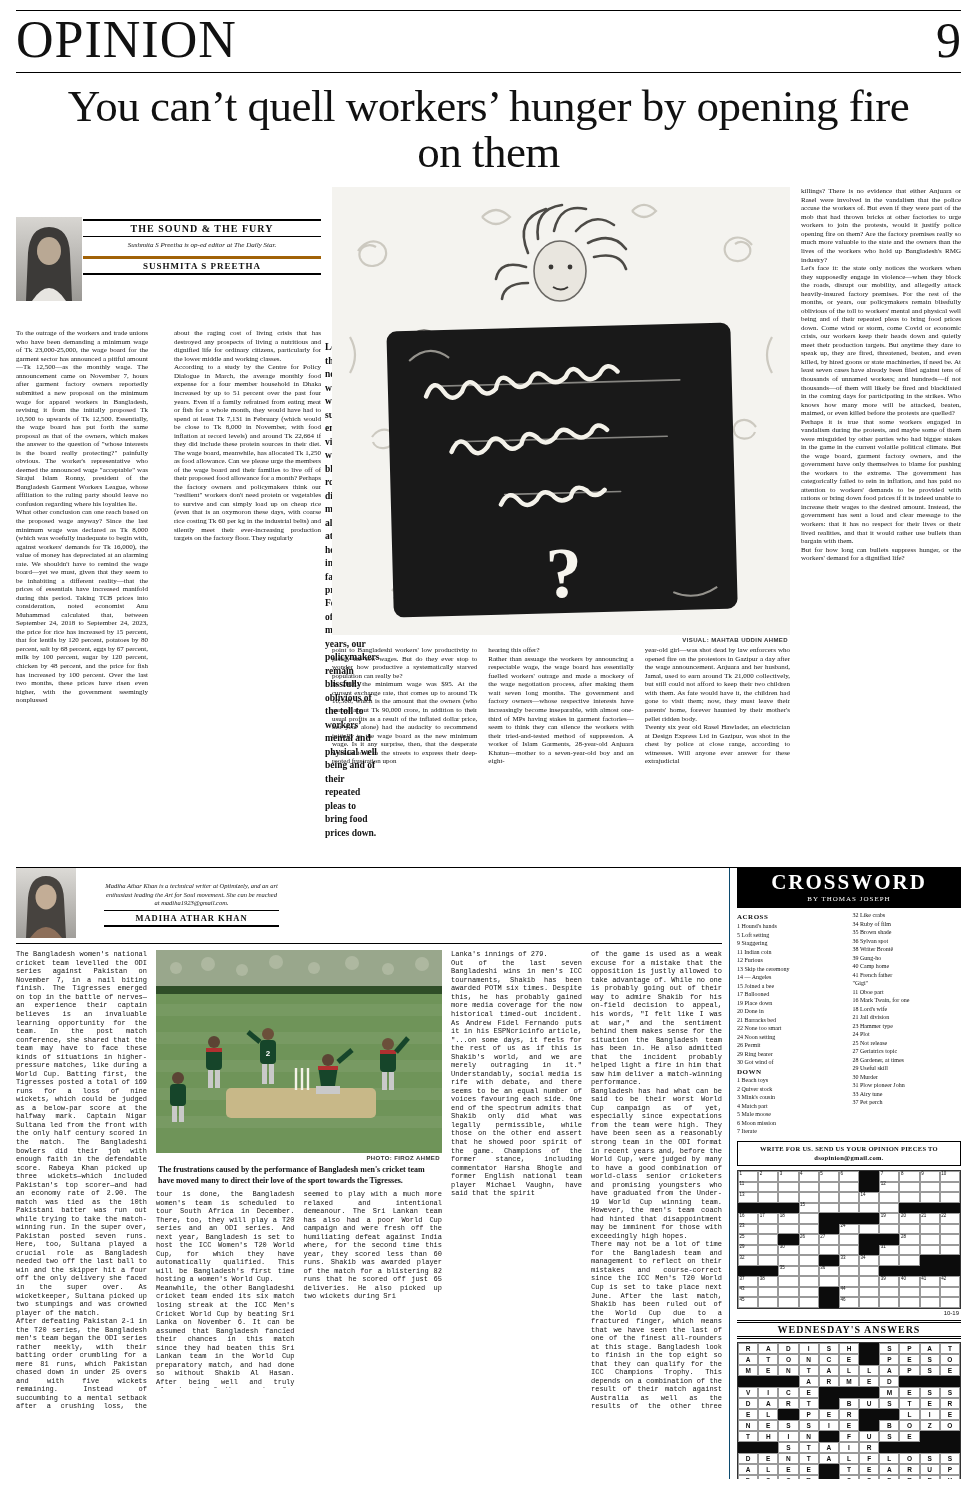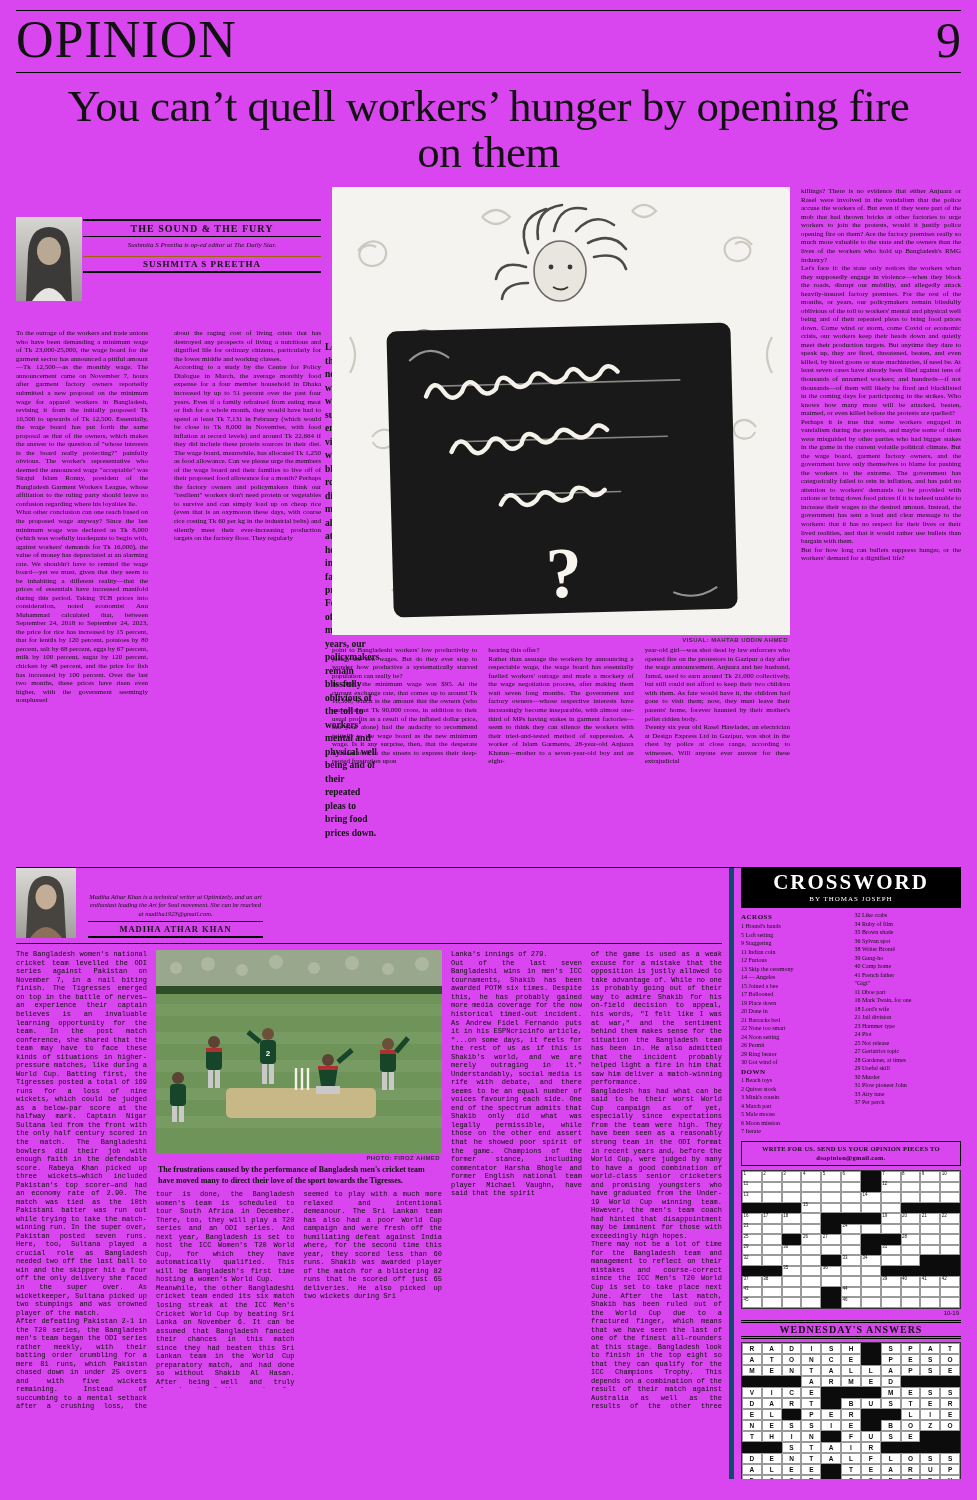--- a/index.html
+++ b/index.html
@@ -1,71 +1,71 @@
 <!DOCTYPE html>
 <html><head>
 <meta charset="utf-8">
 <style>
   * { margin:0; padding:0; box-sizing:border-box; }
   html,body { background:#e8e8e8; }
   body { width:977px; height:1500px; overflow:hidden; font-family:"Liberation Serif", serif; color:#111; }
-  .page { width:977px; height:1500px; background:#d946ef; padding:10px 16px 8px; position:relative; }
+  .page { width:977px; height:1500px; background:#ffffff; padding:10px 16px 8px; position:relative; }
 
   
   .topline { border-top:1.5px solid #000; }
   .masthead { display:flex; justify-content:space-between; align-items:flex-start; padding:2px 0 4px; }
   .section-title { font-size:52px; line-height:1.05; font-weight:400; letter-spacing:1px; }
   .mh-right { display:flex; gap:12px; align-items:flex-start; padding-top:6px; }
   .mh-dates { text-align:right; }
   .mh-dates .d1,.mh-dates .d2 { font-size:10px; font-weight:bold; letter-spacing:.6px; }
   .paper-name { font-size:16px; font-weight:bold; margin-top:5px; letter-spacing:.5px; }
   .page-num { font-size:50px; line-height:.85; font-weight:400; }
 
   
   .headline1 { border-top:1px solid #000; text-align:center; font-size:45px; line-height:1.03; font-weight:normal; padding:10px 30px 12px; letter-spacing:-.5px; }
   .a1-body { display:flex; gap:11px; height:672px; overflow:hidden; }
   .a1-left { width:305px; flex:none; display:flex; flex-direction:column; }
   .byline1 { display:flex; gap:1px; height:106px; margin-bottom:6px;margin-top:30px; }
   .byline1-text { flex:1; text-align:center; padding-top:2px; }
   .col-label { font-size:10px; font-weight:bold; letter-spacing:1px; border-top:2px solid #000; border-bottom:1px solid #000; padding:2px 0; }
   .bio { font-size:7px; font-style:italic; line-height:1.3; padding:4px 6px; }
-  .author-name { font-size:9px; font-weight:bold; letter-spacing:1px; border-top:1px solid #a16207; border-bottom:2px solid #000; padding:2px 0; margin-top:2px; }
+  .author-name { font-size:9px; font-weight:bold; letter-spacing:1px; border-top:3px solid #a16207; border-bottom:2px solid #000; padding:2px 0; margin-top:2px; }
   .author-photo { width:66px; height:84px; flex:none; }
   .a1-cols { display:flex; gap:26px; flex:1; }
   .col { font-size:7px; line-height:1.22; text-align:justify; white-space:pre-line; overflow:hidden; }
   .a1-cols > .col { width:147px; }
   .colwrap { width:147px; display:flex; flex-direction:row; }
   .colwrap .col { width:147px; height:352px; flex:none; }
   .pull-quote { margin-top:8px; font-size:9.5px; font-weight:bold; line-height:1.42; text-align:left; padding:4px 4px 0; }
   .a1-center { width:458px; flex:none; }
   .illustration { width:458px; height:448px; display:block; background:#f4f3ef; }
   .credit { font-size:6px; font-weight:bold; letter-spacing:.4px; text-align:right; padding:2px 2px 3px; font-family:"Liberation Sans",sans-serif; color:#333; }
   .cols3 { display:flex; gap:11px; height:205px; overflow:hidden; }
   .cols3 .col { flex:1; }
   .a1-col6 { flex:1; height:672px; }
 
   
   .a2 { display:flex; margin-top:8px; border-top:1.5px solid #000; height:612px; overflow:hidden; }
   .a2-left { flex:1; padding-right:7px; }
   .headline2 { font-style:italic; font-size:38px; font-weight:bold; line-height:1.05; padding:5px 0 7px; letter-spacing:-.5px; }
-  .byline2 { display:flex; gap:12px; align-items:flex-end; border-bottom:1px solid #000; padding-bottom:5px; }
+  .byline2 { display:flex; gap:28px; align-items:center; border-bottom:1px solid #000; padding-bottom:5px; }
   .author-photo2 { width:60px; height:70px; flex:none; }
   .byline2-text { width:175px; text-align:center; padding-top:3px; }
   .bio2 { font-size:6.5px; font-style:italic; line-height:1.3; }
   .author-name2 { font-size:8.5px; font-weight:bold; letter-spacing:1px; border-top:1px solid #000; border-bottom:2px solid #000; padding:2px 0; margin-top:3px; }
   .a2-body { display:flex; gap:9px; margin-top:6px; height:462px; overflow:hidden; }
   .a2-col { flex:1; font-size:7px; line-height:1.22; text-align:justify; white-space:pre-line; overflow:hidden;font-family:Liberation Mono, monospace; }
   .a2-center { width:286px; flex:none; }
   .cricket-photo { width:286px; height:203px; display:block; }
   .caption { font-size:8px; font-weight:bold; line-height:1.3; padding:1px 2px 4px; }
   .a2-sub { display:flex; gap:9px; height:198px; overflow:hidden; }
   .a2-sub .a2-col { flex:1; }
 
   
-  .cw-panel { width:232px; flex:none; border-left:5px solid #0c4a6e; padding-left:7px; overflow:hidden; }
+  .cw-panel { width:232px; flex:none; border-left:1px solid #0c4a6e; padding-left:7px; overflow:hidden; }
   .cw-banner { background:#000; color:#fff; text-align:center; padding:4px 2px 5px; }
   .cw-title { font-size:21px; font-weight:bold; letter-spacing:2px; line-height:1; }
   .cw-byline { font-size:7px; letter-spacing:1px; margin-top:2px; }
   .cw-clues { display:flex; gap:7px; margin-top:4px; height:226px; overflow:hidden; }
   .cw-cluecol { flex:1; font-size:6px; line-height:1.25; }
   .cw-h { font-weight:bold; font-size:7px; letter-spacing:.5px; margin:1px 0; }
   .clue { margin-bottom:1px; padding-left:6px; text-indent:-6px; }
   .cw-writebox { border:1.5px solid #000; margin:3px 0 4px; padding:3px 4px; font-size:6.5px; font-weight:bold; text-align:center; letter-spacing:.3px; line-height:1.3; }
   .cw-grid { display:grid; border:1px solid #333; background:#fff; }
   .cw-cell { border:.5px solid #9a9a9a; height:10.5px; position:relative; background:#fff; }

